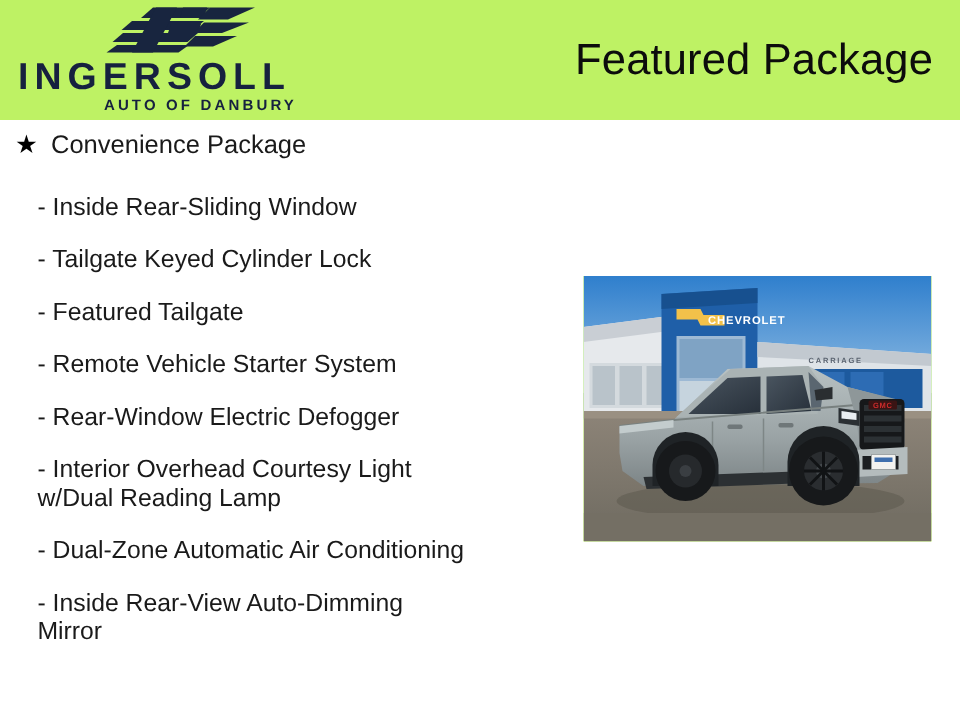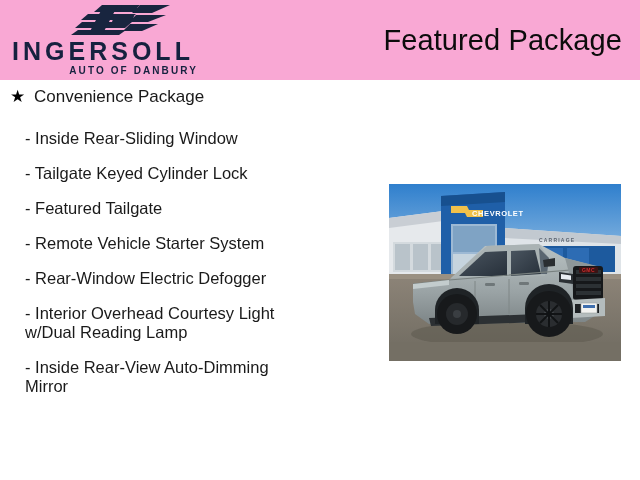--- a/index.html
+++ b/index.html
@@ -16,21 +16,21 @@
     position: relative;
   }
 
   
   #header-band {
     position: absolute;
     left: 0;
     top: 0;
     width: 640px;
     height: 80px;
-    background: #f9a8d4;
+    background: #bef264;
   }
 
   #brand-logo-block {
     position: absolute;
     left: 0;
     top: 0;
     width: 330px;
     height: 80px;
   }
 
@@ -194,20 +194,21 @@
   </div>
 
   <ul id="feature-list">
     <li class="feature-item gap-first">- Inside Rear-Sliding Window</li>
     <li class="feature-item gap-1">- Tailgate Keyed Cylinder Lock</li>
     <li class="feature-item gap-1">- Featured Tailgate</li>
     <li class="feature-item gap-1">- Remote Vehicle Starter System</li>
     <li class="feature-item gap-1">- Rear-Window Electric Defogger</li>
     <li class="feature-item gap-1">- Interior Overhead Courtesy Light
 w/Dual Reading Lamp</li>
+    <li class="feature-item gap-1">- Dual-Zone Automatic Air Conditioning</li>
     <li class="feature-item gap-1">- Inside Rear-View Auto-Dimming
 Mirror</li>
   </ul>
 </div>
 
 <div id="vehicle-photo">
   <svg viewBox="0 0 232 177" preserveAspectRatio="none" aria-hidden="true">
     <defs>
       <linearGradient id="skyGrad" x1="0" y1="0" x2="0" y2="1">
         <stop offset="0%" stop-color="#2f7fcd"></stop>

